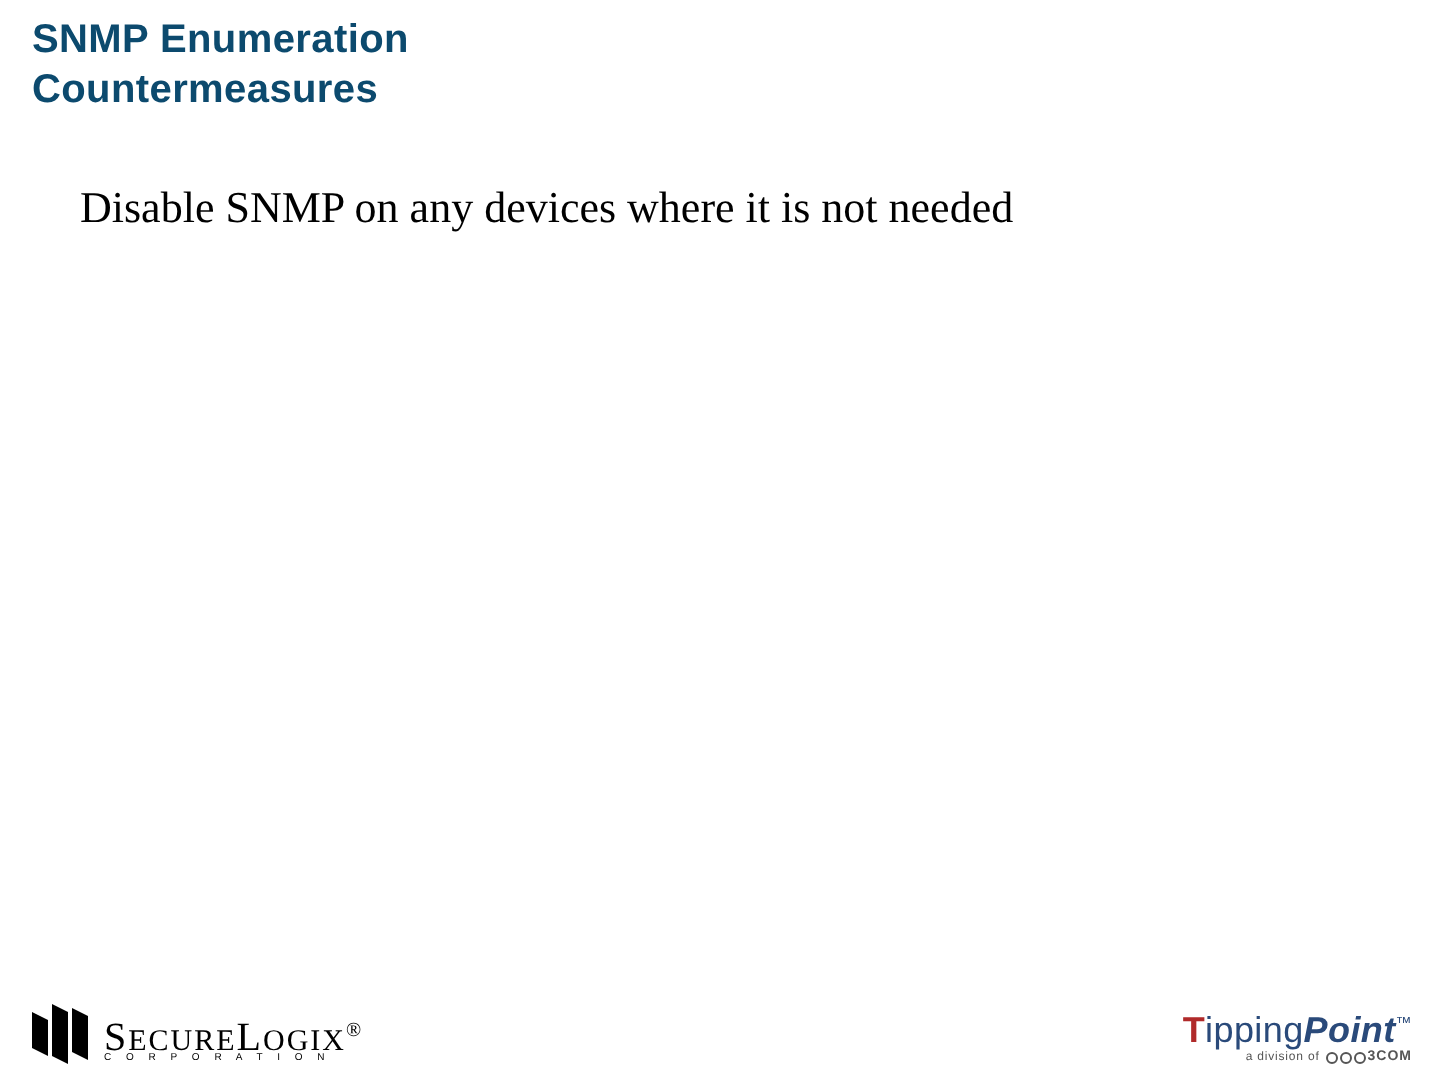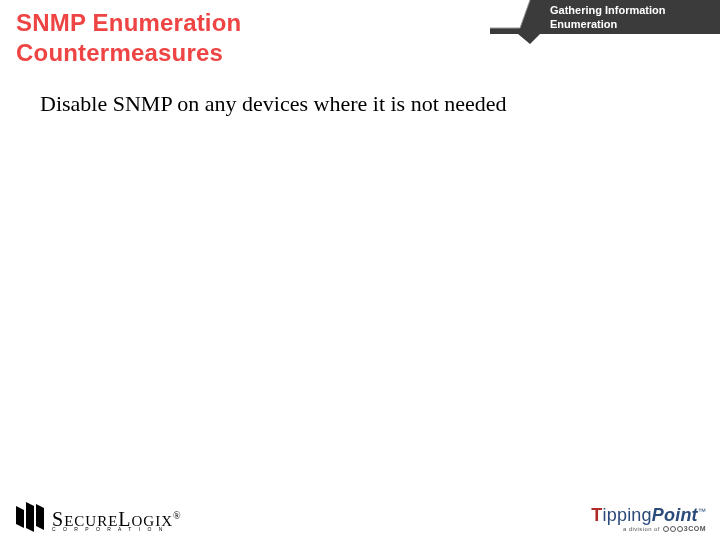--- a/index.html
+++ b/index.html
@@ -12,23 +12,23 @@
       overflow: hidden;
     }
     .header {
       position: relative;
       padding: 8px 0 0 16px;
       height: 76px;
     }
     .title {
       font-family: Verdana, Geneva, sans-serif;
       font-weight: 700;
-      font-size: 24px;
+      font-size: 20px;
       line-height: 1.25;
-      color: #ef4444;
+      color: #0c4a6e;
       letter-spacing: 0.2px;
     }
     .tag {
       position: absolute;
       top: 0;
       right: 0;
       width: 230px;
       height: 44px;
     }
     .tag-shape {
@@ -135,30 +135,20 @@
       display: inline-block;
     }
     .threecom .txt {
       font-size: 7px; font-weight: 700; color: #555; letter-spacing: 0.5px;
     }
   </style>
 </head>
 <body>
 
 <div class="header">
-  <div class="tag">
-    <svg class="tag-shape" viewBox="0 0 230 44" preserveAspectRatio="none">
-      <polygon points="40,0 230,0 230,34 50,34 40,44 28,34 0,34 0,28 30,28" fill="#3b3b3b"></polygon>
-      <polyline points="0,28 30,28 40,0" fill="none" stroke="#9a9a9a" stroke-width="1"></polyline>
-    </svg>
-    <div class="tag-text">
-      <div>Gathering Information</div>
-      <div>Enumeration</div>
-    </div>
-  </div>
   <h1 class="title">
     <span>SNMP Enumeration</span><br>
     <span>Countermeasures</span>
   </h1>
 </div>
 
 <div class="content">
   <p class="bullet">Disable SNMP on any devices where it is not needed</p>
 </div>
 

